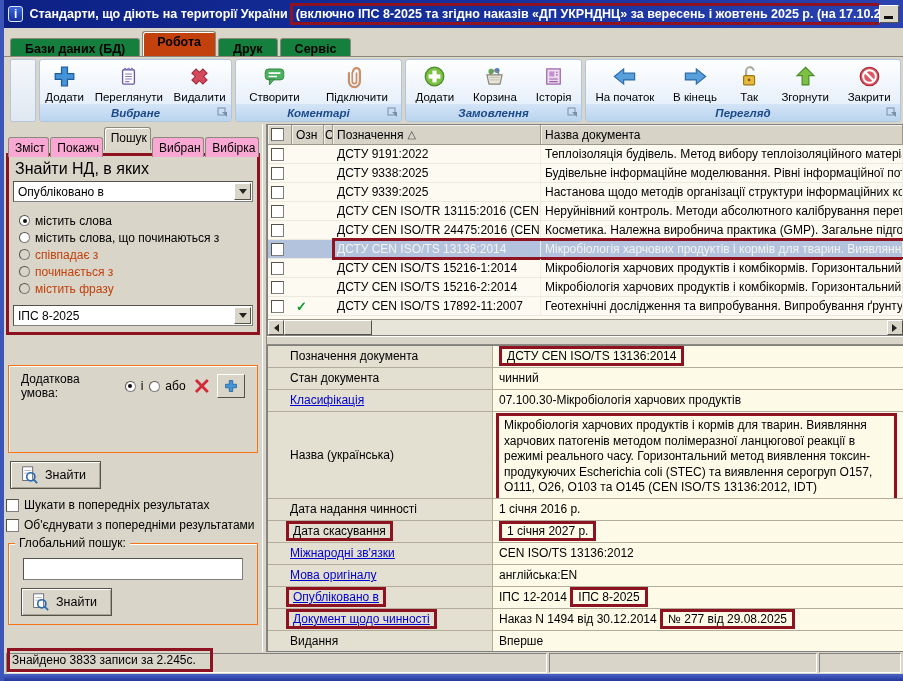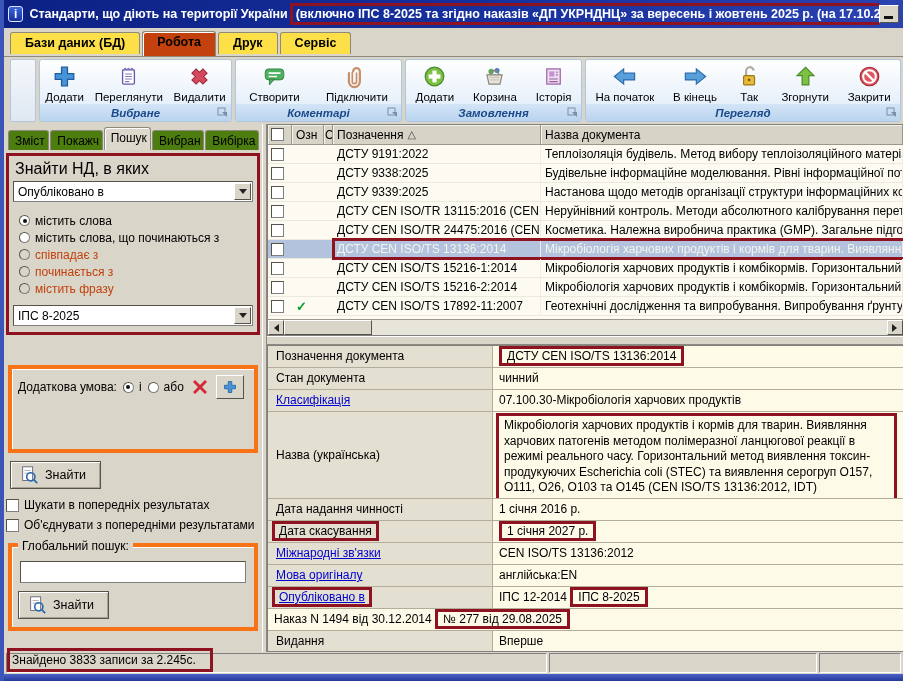--- a/index.html
+++ b/index.html
@@ -16,22 +16,22 @@
     margin-right:6px; border:1px solid #dfe6ff; }
   .titletext { font-weight:bold; font-size:12.5px; white-space:nowrap; overflow:hidden; }
   .ann { border:3px solid #8e1220; }
   .title-ann { display:inline-block; padding:1px 3px; margin-left:2px; }
   .minbtn { margin-left:auto; width:20px; height:18px; background:#d9d5c9; border:1px solid #fff;
     border-right-color:#55524a; border-bottom-color:#55524a; position:relative; flex:0 0 auto; }
   .minbtn::after { content:""; position:absolute; left:4px; bottom:3px; width:9px; height:3px; background:#111; }
 
   
   .tabrow { position:absolute; left:0; top:28px; right:0; height:28px; padding:3px 4px 0 6px; display:flex; gap:2px; }
-  .mtab { padding:3px 14px 2px; font-weight:bold; font-size:12.5px; background:#fde047;
-    border:1px solid #8d897c; border-bottom:none; border-radius:3px 3px 0 0; position:relative; top:1px; height:22px; white-space:nowrap; }
+  .mtab { padding:3px 14px 2px; font-weight:bold; font-size:12.5px; background:#15803d;
+    border:1px solid #8d897c; border-bottom:none; border-radius:3px 3px 0 0; position:relative; top:7px; height:22px; white-space:nowrap; }
   .mtab.active { top:0; height:25px; background:#c2410c; box-shadow:inset 1px 1px 0 #fff; z-index:2; }
 
   
   .ribbon { position:absolute; left:0; top:56px; right:0; height:68px; background:#d9d5c9;
     border-top:1px solid #8d897c; display:flex; gap:3px; padding:2px 2px 2px 6px; }
   .lstrip { width:26px; background:linear-gradient(#f4f7fb,#dfe8f2); border:1px solid #b5c6da; border-radius:2px; }
   .rgroup { display:flex; flex-direction:column; border:1px solid #aec6e0; border-radius:3px;
     background:linear-gradient(#ffffff,#eaf2fb 60%,#ddebf9); overflow:hidden; }
   .g-fav{width:193px;} .g-com{width:167px;} .g-ord{width:177px;} .g-view{flex:1;}
   .ricons { flex:1; display:flex; justify-content:space-around; align-items:flex-start; padding-top:2px; }
@@ -44,24 +44,24 @@
 
   
   .main { position:absolute; left:0; top:124px; right:0; height:528px; display:flex; }
   .sidebar { width:258px; position:relative; padding:0 2px 0 2px; }
   .vsplit { width:5px; background:#d9d5c9; border-left:1px solid #fff; border-right:1px solid #8d897c; }
   .content { flex:1; display:flex; flex-direction:column; min-width:0; }
 
   
   .stabs { display:flex; height:24px; margin:3px 0 2px 2px; }
   .stab { padding:3px 6px; border:1px solid #8d897c; border-bottom:none; border-radius:3px 3px 0 0;
-    background:#4d7c0f; margin-right:1px; position:relative; top:3px; height:20px; font-size:12px; white-space:nowrap; overflow:hidden; }
+    background:#f9a8d4; margin-right:1px; position:relative; top:10px; height:20px; font-size:12px; white-space:nowrap; overflow:hidden; }
   .stab.active { top:0; height:23px; background:#dcd8cc; box-shadow:inset 1px 1px 0 #fff; z-index:2; font-weight:normal; }
   .annbox { border:3px solid #8e1220; padding:3px 4px 6px; margin:0 0 0 0; }
-  .fset { border:4px solid #f97316; box-shadow:1px 1px 0 #fff inset; padding:6px 6px 8px; position:relative; background:#d9d5c9; }
+  .fset { border:1px solid #f97316; box-shadow:1px 1px 0 #fff inset; padding:6px 12px 8px; position:relative; background:#d9d5c9; }
   .legend { position:absolute; top:-8px; left:6px; background:#d9d5c9; padding:0 4px; font-size:12px; }
   .fset-search { border:none; box-shadow:none; padding:0; }
   .slabel { font-size:16px; margin:1px 0 3px 2px; }
   .combo { display:flex; height:21px; border:1px solid #808080; border-top-color:#55524a; border-left-color:#55524a;
     background:#fff; align-items:center; }
   .combo .cval { flex:1; padding:0 4px; white-space:nowrap; overflow:hidden; }
   .combo .cbtn { width:17px; height:17px; margin:1px; background:#d9d5c9; border:1px solid #fff;
     border-right-color:#55524a; border-bottom-color:#55524a; display:flex; align-items:center; justify-content:center; }
   .carr { width:0; height:0; border:4px solid transparent; border-top:5px solid #222; margin-top:4px; }
   .radios { margin:10px 0 8px 6px; }
@@ -105,21 +105,21 @@
     border-bottom-color:#55524a; display:flex; align-items:center; justify-content:center; }
   .sarr-l { width:0;height:0;border:4px solid transparent;border-right:5px solid #222;margin-right:3px; }
   .sarr-r { width:0;height:0;border:4px solid transparent;border-left:5px solid #222;margin-left:3px; }
   .sthumb { width:88px; height:15px; background:#d9d5c9; border:1px solid #fff; border-right-color:#55524a; border-bottom-color:#55524a; }
   .hsplit { height:9px; background:#d9d5c9; border-top:1px solid #fff; border-bottom:1px solid #8d897c; }
 
   
   .details { height:307px; border:1px solid #808080; border-right:none; border-bottom:1px solid #808080; background:#d9d5c9; overflow:hidden; }
   .drow { display:flex; border-bottom:1px solid #b3ae9c; height:22px; }
   .drow.tall { height:87px; }
-  .dlabel { width:225px; background:#e3dfd1; border-right:1px solid #b3ae9c; padding:3px 8px; flex:0 0 auto; overflow:hidden; white-space:nowrap; }
+  .dlabel { width:225px; background:#e3dfd1; border-right:1px solid #b3ae9c; padding:3px 22px; flex:0 0 auto; overflow:hidden; white-space:nowrap; }
   .dvalue { flex:1; background:#fdfae7; padding:3px 6px; min-width:0; overflow:hidden; }
   .dvalue.nw { white-space:nowrap; }
   .link { color:#0000d0; text-decoration:underline; cursor:pointer; }
   .vann { display:inline-block; border:3px solid #8e1220; padding:0 5px; margin:-3px 0; }
   .lann { display:inline-block; border:3px solid #8e1220; padding:0 4px; margin:-3px 0 -3px -4px; }
   .blockann { border:3px solid #8e1220; padding:2px 5px; margin:-2px 0 0 -3px; line-height:15.5px; font-size:12px; }
 
   
   .statusbar { position:absolute; left:0; right:0; bottom:7px; height:22px; display:flex; gap:2px; padding:1px 2px; }
   .spanel { border:1px solid #808080; border-bottom-color:#fff; border-right-color:#fff; background:#d9d5c9;
@@ -562,20 +562,21 @@
         </div>
         <div class="drow">
           <span class="dlabel"><span class="link">Мова оригіналу</span></span>
           <span class="dvalue nw">англійська:EN</span>
         </div>
         <div class="drow">
           <span class="dlabel"><span class="lann"><span class="link">Опубліковано в</span></span></span>
           <span class="dvalue nw"><span>ІПС 12-2014</span> <span class="vann">ІПС 8-2025</span></span>
         </div>
         <div class="drow">
+          <span class="dlabel"><span class="lann"><span class="link">Документ щодо чинності</span></span></span>
           <span class="dvalue nw"><span>Наказ N 1494 від 30.12.2014</span> <span class="vann">№ 277 від 29.08.2025</span></span>
         </div>
         <div class="drow">
           <span class="dlabel">Видання</span>
           <span class="dvalue nw">Вперше</span>
         </div>
       </div>
     </div>
   </div>
 

